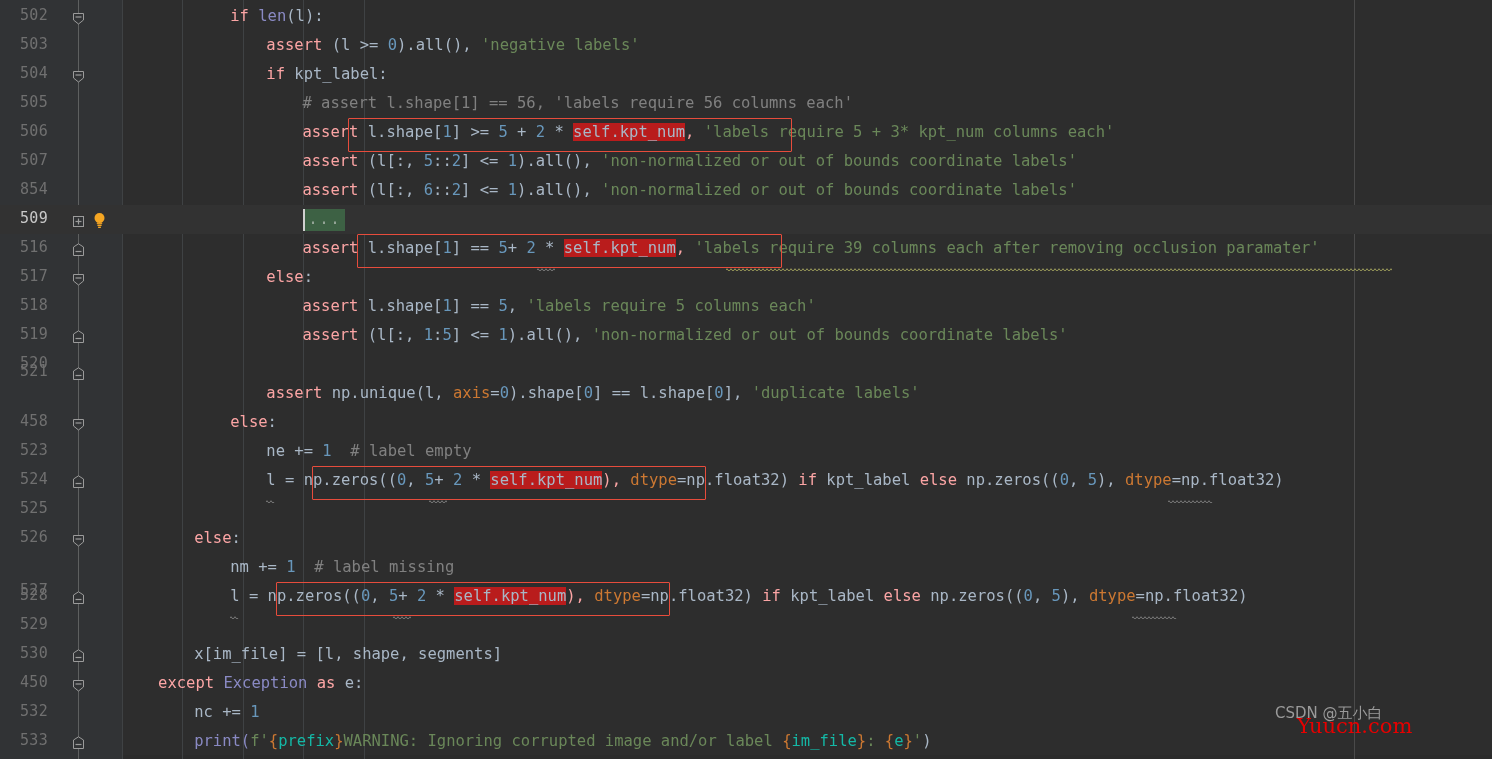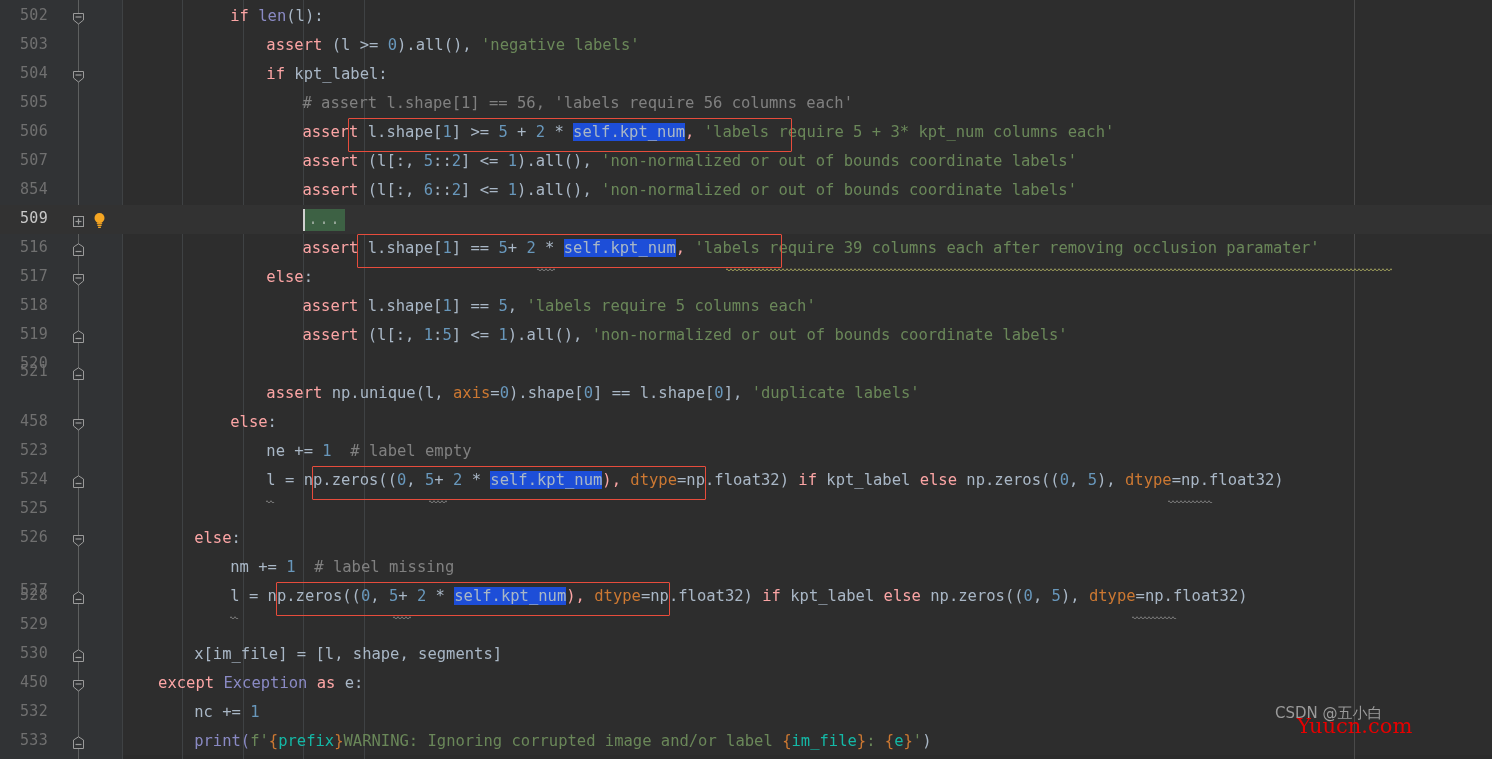--- a/index.html
+++ b/index.html
@@ -79,21 +79,21 @@
   .num {color:#6897bb;}
   .str {color:#6a8759;}
   .cmt {color:#808080;}
   .var {color:#a9b7c6;}
   .cls {color:#8a8ac4;}
   .kwarg{color:#cc7832;}
   .fstr-br{color:#cc7832;}
   .deco{color:#14b8a6;}
 
   
-  .hl{background:#1d4ed8;color:#a9b7c6;}
+  .hl{background:#b91c1c;color:#a9b7c6;}
 
   
   .redbox{
     position:absolute;border:1.5px solid #e74c3c;border-radius:1px;
     pointer-events:none;
   }
 
   
   .folded{
     position:absolute;height:22px;line-height:21px;

